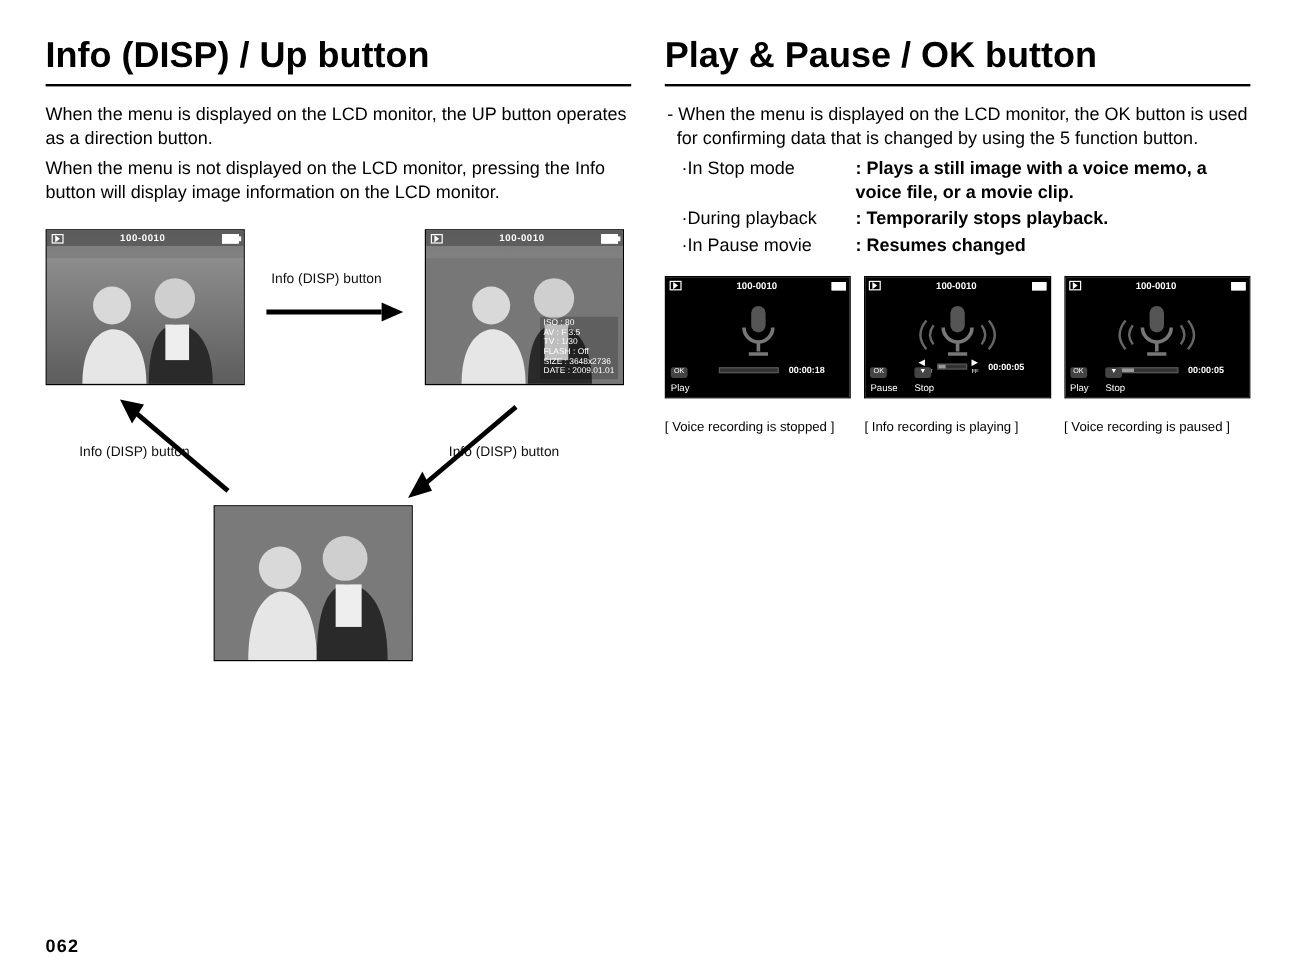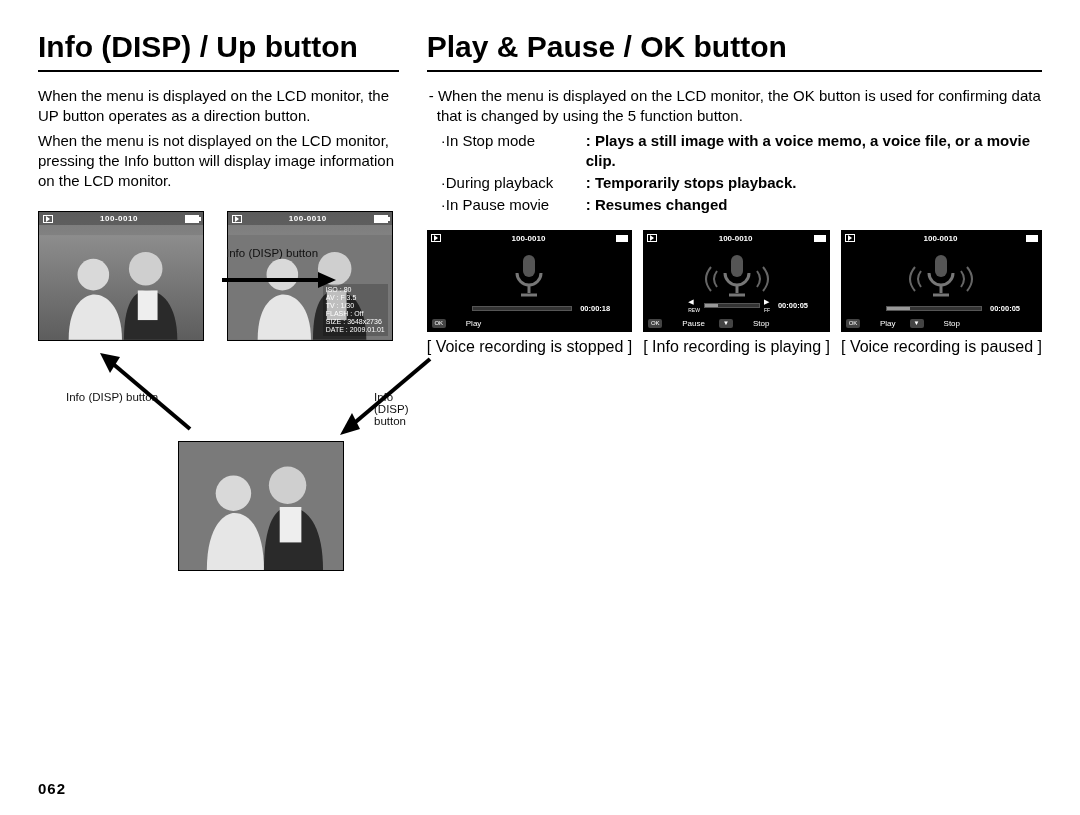--- a/index.html
+++ b/index.html
@@ -132,29 +132,28 @@
   .prog-track{
     flex:1; height:5px; background:#333; border:1px solid #555; position:relative;
   }
   .prog-fill{ position:absolute; left:0; top:0; bottom:0; background:#999; }
   .timer{ font-size:7.5px; font-weight:bold; min-width:34px; text-align:right;}
   .rew,.ff{ font-size:7px; }
   .shot-controls{
     position:absolute; bottom:3px; left:4px; right:4px;
     display:flex; gap:14px; align-items:center;
   }
-  .ctl{display:flex; align-items:flex-start; gap:20px;}
+  .ctl{display:flex; align-items:flex-start; gap:4px;flex-direction:column;}
   .key{
     display:inline-block; background:#444; border-radius:2px;
     width:14px; height:9px; font-size:6px; line-height:9px; text-align:center;
   }
   .caption{
-    text-align:center;
-    font-size:16px;
-    margin-top:6px;
+    font-size:11px;
+    margin-top:18px;
     white-space:nowrap;
   }
   .page-num{
     position:absolute;
     left:38px;
     bottom:18px;
     font-weight:bold;
     font-size:15px;
     letter-spacing:1px;
   }

